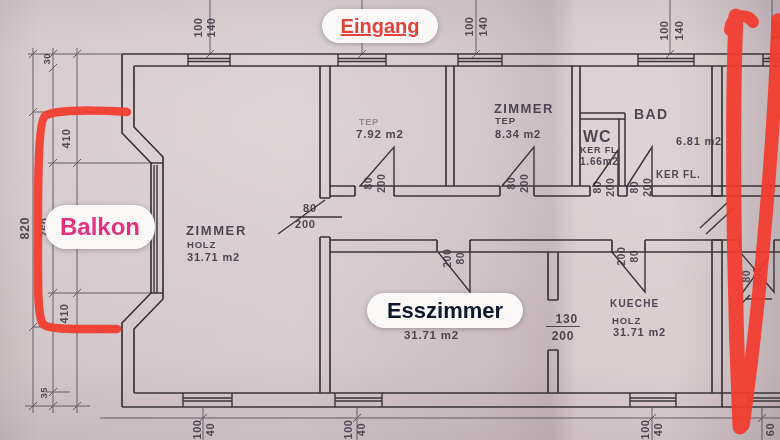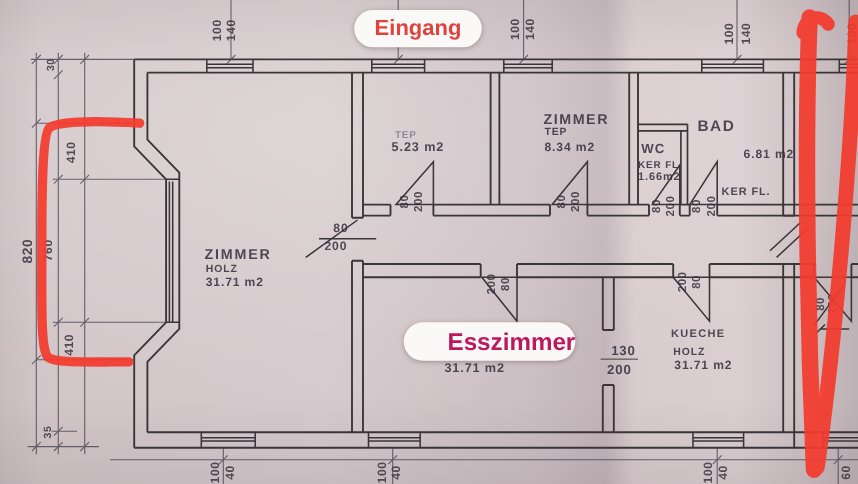--- a/index.html
+++ b/index.html
@@ -14,21 +14,21 @@
   }
   .lyr{position:absolute;inset:0;}
   svg{display:block;}
   .pt{position:absolute;color:#3a3440;font-weight:700;letter-spacing:.8px;white-space:nowrap;line-height:1;opacity:.88;}
   .vdim{width:44px;text-align:center;transform:rotate(-90deg);opacity:.85;letter-spacing:.5px;}
   .pill{
     position:absolute;display:flex;align-items:center;justify-content:center;
     background:#fbf9f8;border-radius:18px;font-weight:700;white-space:nowrap;
     box-shadow:0 1px 5px rgba(95,75,85,.45);
   }
-  .c-red{color:#e0423c;} .c-pink{color:#e73180;} .c-indigo{color:#be185d;justify-content:flex-end;}
+  .c-red{color:#e0423c;} .c-pink{color:#e73180;} .c-indigo{color:#0f172a;}
 </style>
 </head>
 <body>
 
 <div class="photo">
 
   <div class="lyr" style="z-index:1;">
     <svg width="780" height="440" viewBox="0 0 780 440">
       <g stroke="#3a3539" fill="none" stroke-width="1.7">
         <path d="M122,54 H780 M122,54 V133 L151,163 V293 L122,323 V407 M122,407 H780"></path>
@@ -83,27 +83,27 @@
     </svg>
   </div>
 
   <div class="lyr" style="z-index:2;">
 
     <div class="pt" style="left:186px;top:224px;font-size:13px;letter-spacing:1.6px;">ZIMMER</div>
     <div class="pt" style="left:187px;top:240px;font-size:9.5px;">HOLZ</div>
     <div class="pt" style="left:187px;top:252px;font-size:11px;">31.71 m2</div>
 
     <div class="pt" style="left:359px;top:118px;font-size:9px;opacity:.45;">TEP</div>
-    <div class="pt" style="left:356px;top:129px;font-size:11.5px;">5.23 m2</div>
+    <div class="pt" style="left:356px;top:129px;font-size:11.5px;">7.92 m2</div>
 
     <div class="pt" style="left:494px;top:102px;font-size:13px;letter-spacing:1.4px;">ZIMMER</div>
     <div class="pt" style="left:495px;top:116px;font-size:9.5px;">TEP</div>
     <div class="pt" style="left:495px;top:129px;font-size:11px;">8.34 m2</div>
 
-    <div class="pt" style="left:583px;top:129px;font-size:12px;">WC</div>
+    <div class="pt" style="left:583px;top:129px;font-size:16px;">WC</div>
     <div class="pt" style="left:580px;top:146px;font-size:9px;">KER FL</div>
     <div class="pt" style="left:580px;top:157px;font-size:10px;">1.66m2</div>
 
     <div class="pt" style="left:634px;top:107px;font-size:14px;letter-spacing:1.4px;">BAD</div>
     <div class="pt" style="left:656px;top:124px;font-size:10px;margin-top:46px;">KER FL.</div>
     <div class="pt" style="left:656px;top:136px;font-size:11px;padding-left:20px;">6.81 m2</div>
 
     <div class="pt" style="left:610px;top:299px;font-size:10px;letter-spacing:1.2px;">KUECHE</div>
     <div class="pt" style="left:612px;top:316px;font-size:9.5px;">HOLZ</div>
     <div class="pt" style="left:613px;top:327px;font-size:11px;">31.71 m2</div>
@@ -161,21 +161,24 @@
       <g stroke="#f43b2e" fill="none" stroke-linecap="round" opacity=".93">
         <path stroke-width="8.5" d="M127,112 C80,109 52,111 45,116 C39,121 38,170 38,220 C38,280 37,315 43,324 C48,330 75,329 117,329"></path>
         <path stroke-width="15" d="M736,16 C732,110 733,270 740,427"></path>
         <path stroke-width="13.5" d="M778,20 C775,120 761,300 743,425"></path>
         <path stroke-width="12" d="M730,30 C731,15 746,12 753,22"></path>
       </g>
     </svg>
   </div>
 
   <div class="lyr" style="z-index:4;pointer-events:none;">
-    <div class="pill c-red" style="left:322px;top:9px;width:116px;height:34px;font-size:20px;">
+    <div class="pill c-red" style="left:322px;top:9px;width:116px;height:34px;font-size:20px;text-decoration:underline;">
         <span>Eingang</span>
+      </div>
+    <div class="pill c-pink" style="left:45px;top:205px;width:110px;height:44px;font-size:24px;font-weight:800;border-radius:21px;">
+        <span>Balkon</span>
       </div>
     <div class="pill c-indigo" style="left:367px;top:293px;width:156px;height:35px;font-size:22px;">
         <span>Esszimmer</span>
       </div>
   </div>
 
 </div>
 
 </body></html>

